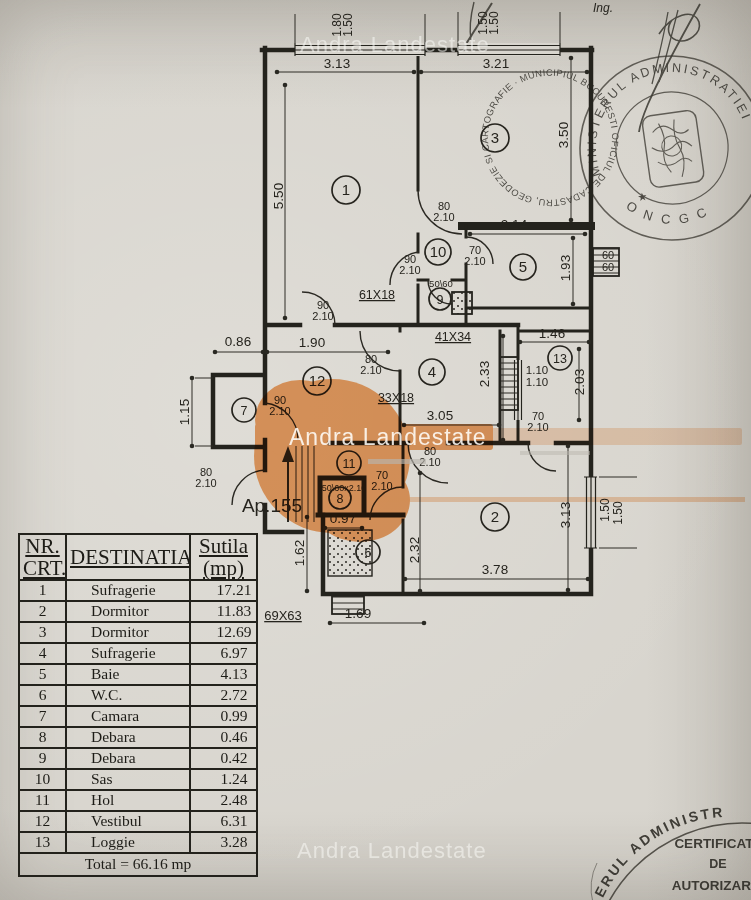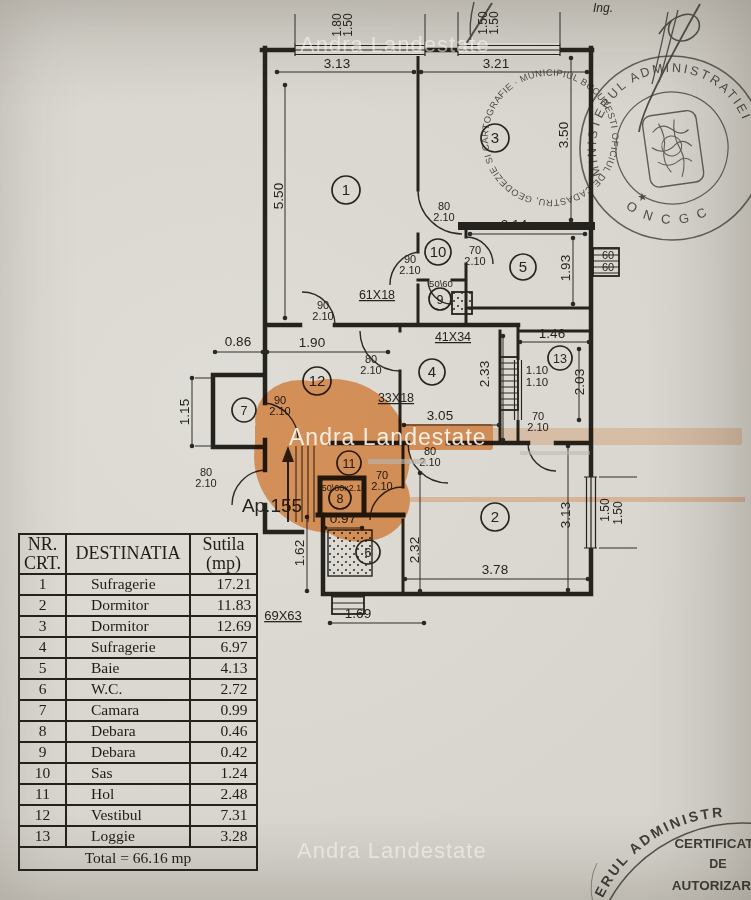--- a/index.html
+++ b/index.html
@@ -16,21 +16,21 @@
   .wm{position:absolute;color:rgba(250,250,246,.55);font-size:22px;letter-spacing:1px;}
   .wm-band-text{position:absolute;color:rgba(255,253,248,.88);font-size:23px;letter-spacing:1px;}
   
   #recap{position:absolute;left:18px;top:533px;width:238px;color:#1d1c17;}
   #recap .title{font-weight:bold;font-size:20px;letter-spacing:1.5px;text-align:center;
       padding-right:22px;margin-bottom:7px;font-family:"Liberation Sans",sans-serif;}
   #recap table{border-collapse:collapse;width:100%;table-layout:fixed;
       font-family:"Liberation Serif",serif;font-size:15.5px;}
   #recap th,#recap td{border:2px solid #23221c;padding:0 3px;height:19px;
       overflow:hidden;white-space:pre-line;line-height:1.05;}
-  #recap th{font-weight:normal;font-size:18px;height:36px;}
+  #recap th{font-weight:normal;font-size:21px;height:36px;text-decoration:underline;}
   #recap col.c1{width:47px}#recap col.c2{width:124px}#recap col.c3{width:67px}
   #recap td.nr{text-align:center;}
   #recap td.dest{text-align:left;padding-left:24px;}
   #recap td.area{text-align:center;padding-left:24px;}
   #recap td.merged{text-align:center;height:21px;}
   .ink{stroke:#3f3c35;fill:none;}
 </style>
 </head>
 <body>
 
@@ -398,21 +398,21 @@
           <td class="area">1.24</td>
         </tr>
         <tr>
           <td class="nr">11</td>
           <td class="dest">Hol</td>
           <td class="area">2.48</td>
         </tr>
         <tr>
           <td class="nr">12</td>
           <td class="dest">Vestibul</td>
-          <td class="area">7.31</td>
+          <td class="area">6.31</td>
         </tr>
         <tr>
           <td class="nr">13</td>
           <td class="dest">Loggie</td>
           <td class="area">3.28</td>
         </tr>
         <tr>
           <td colspan="3" class="merged">Total = 66.16 mp</td>
         </tr>
       </tbody>

